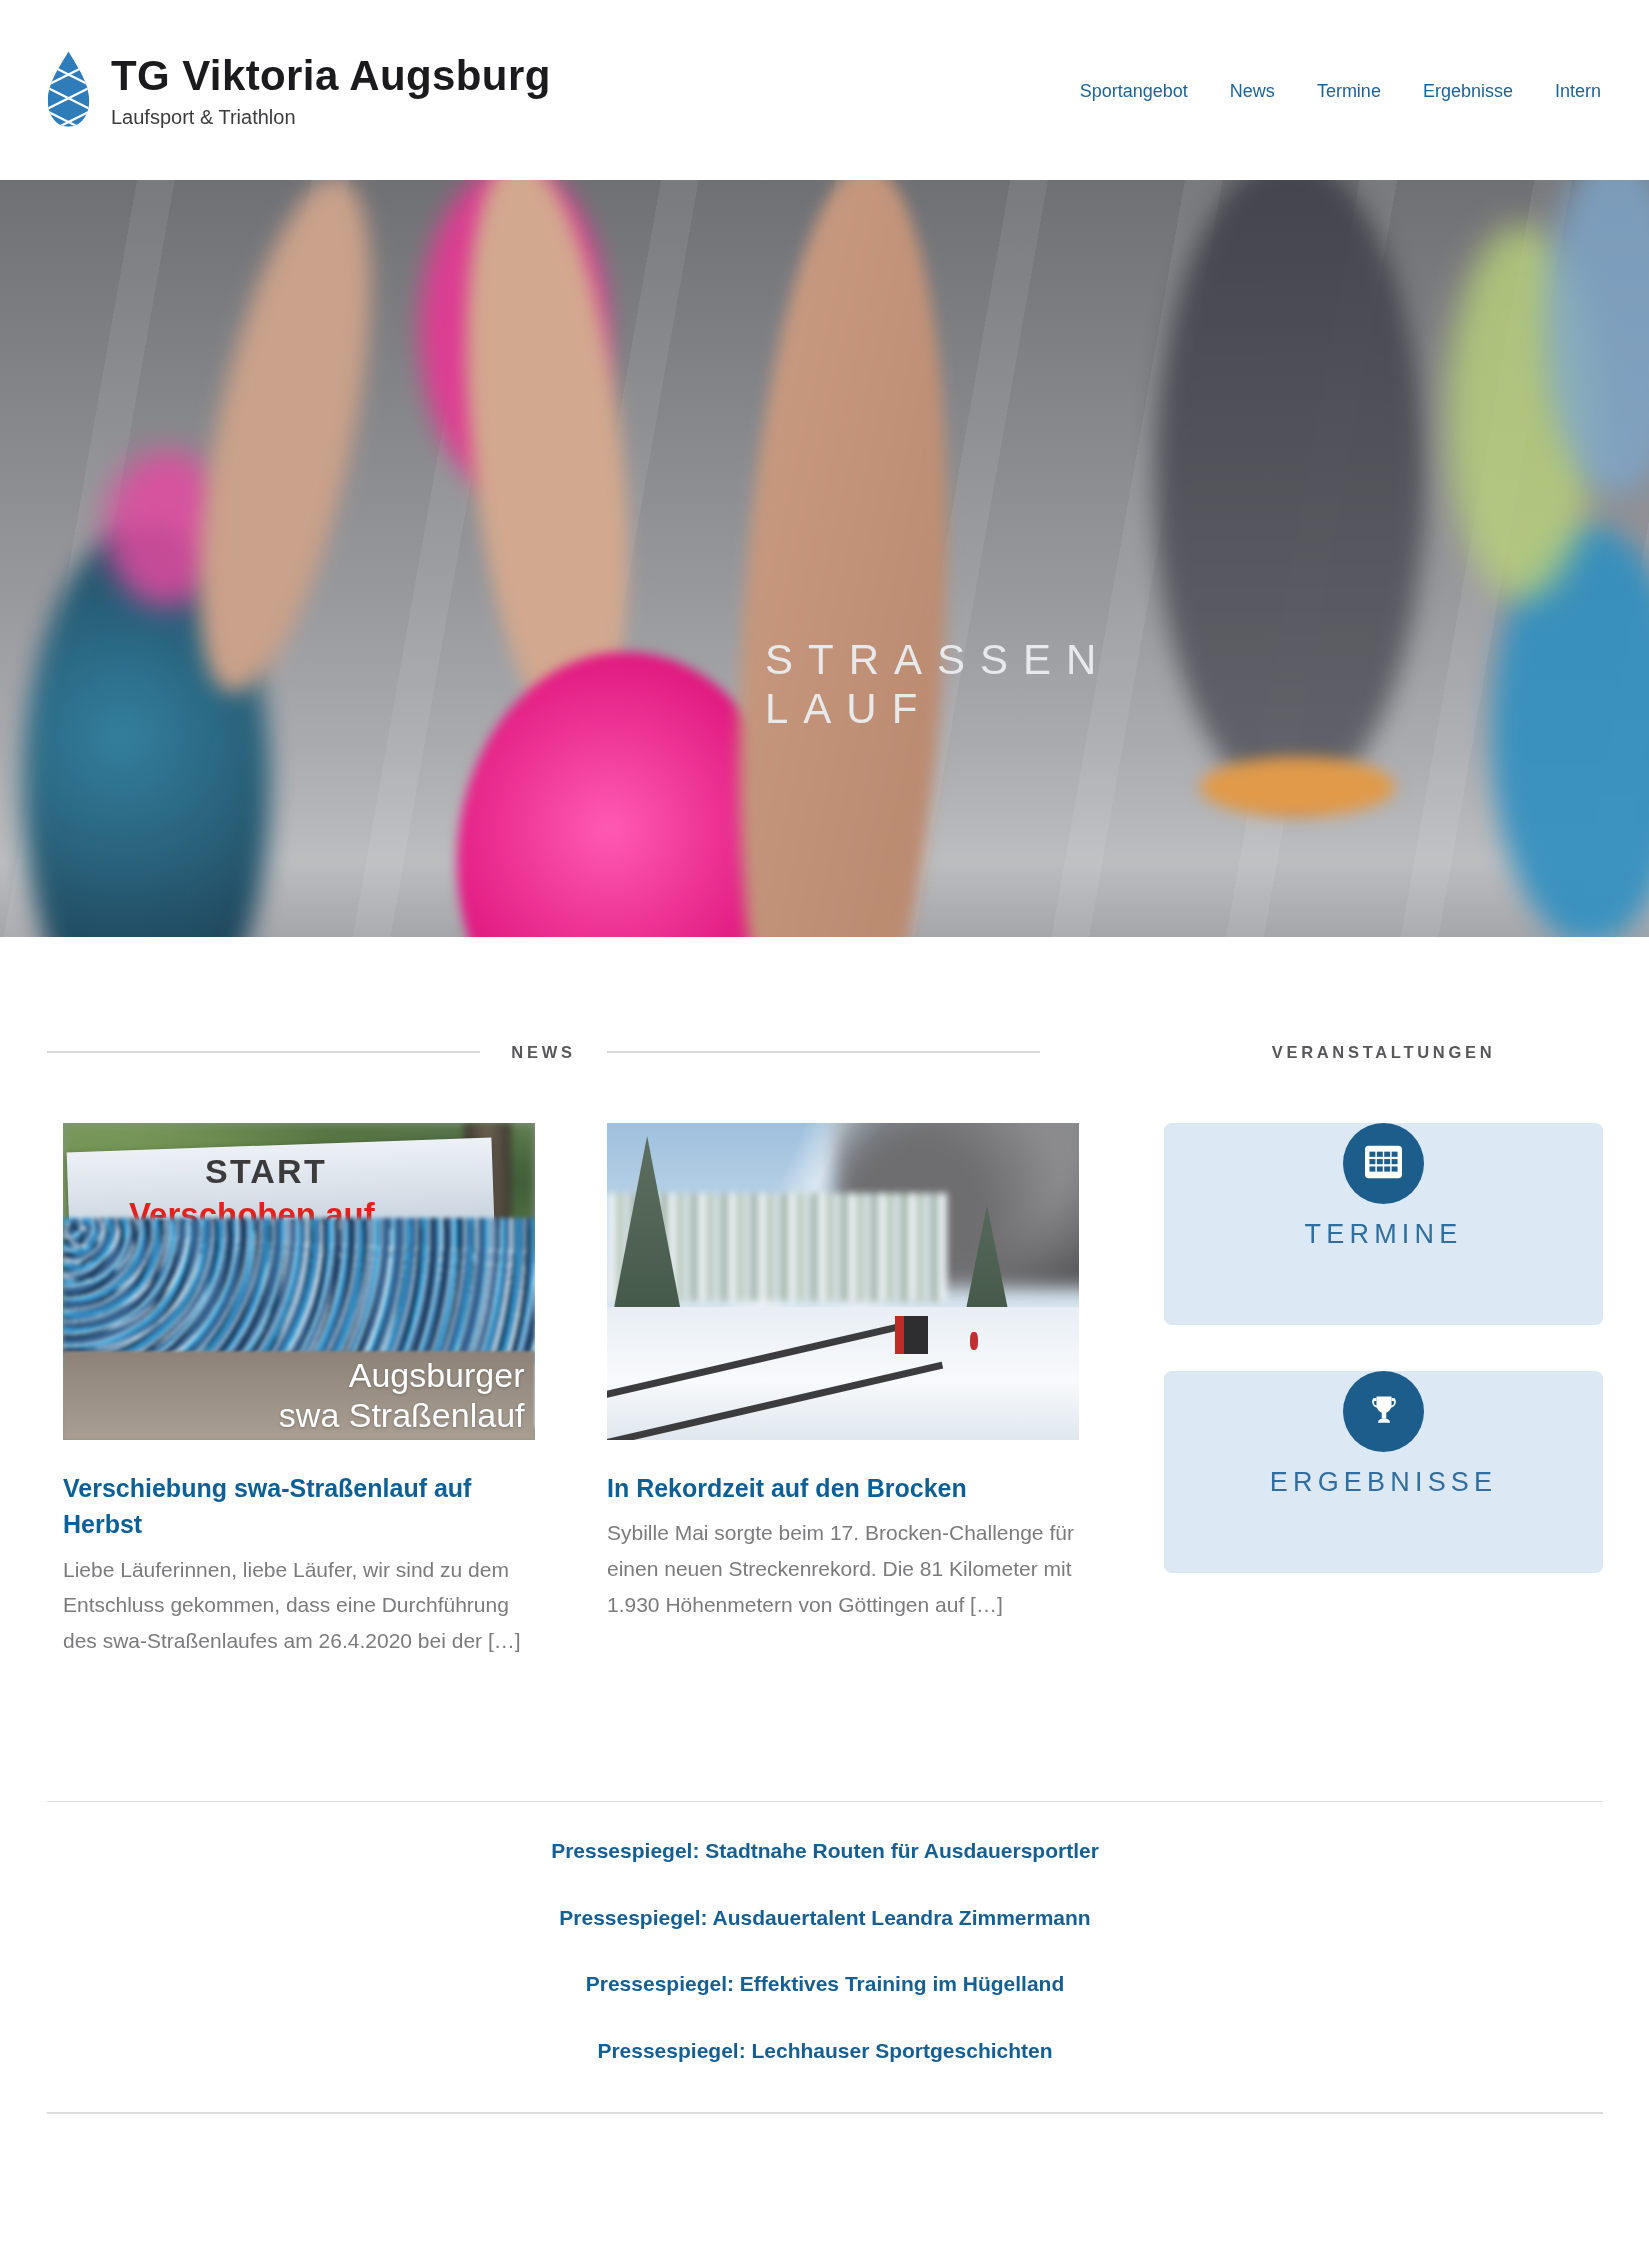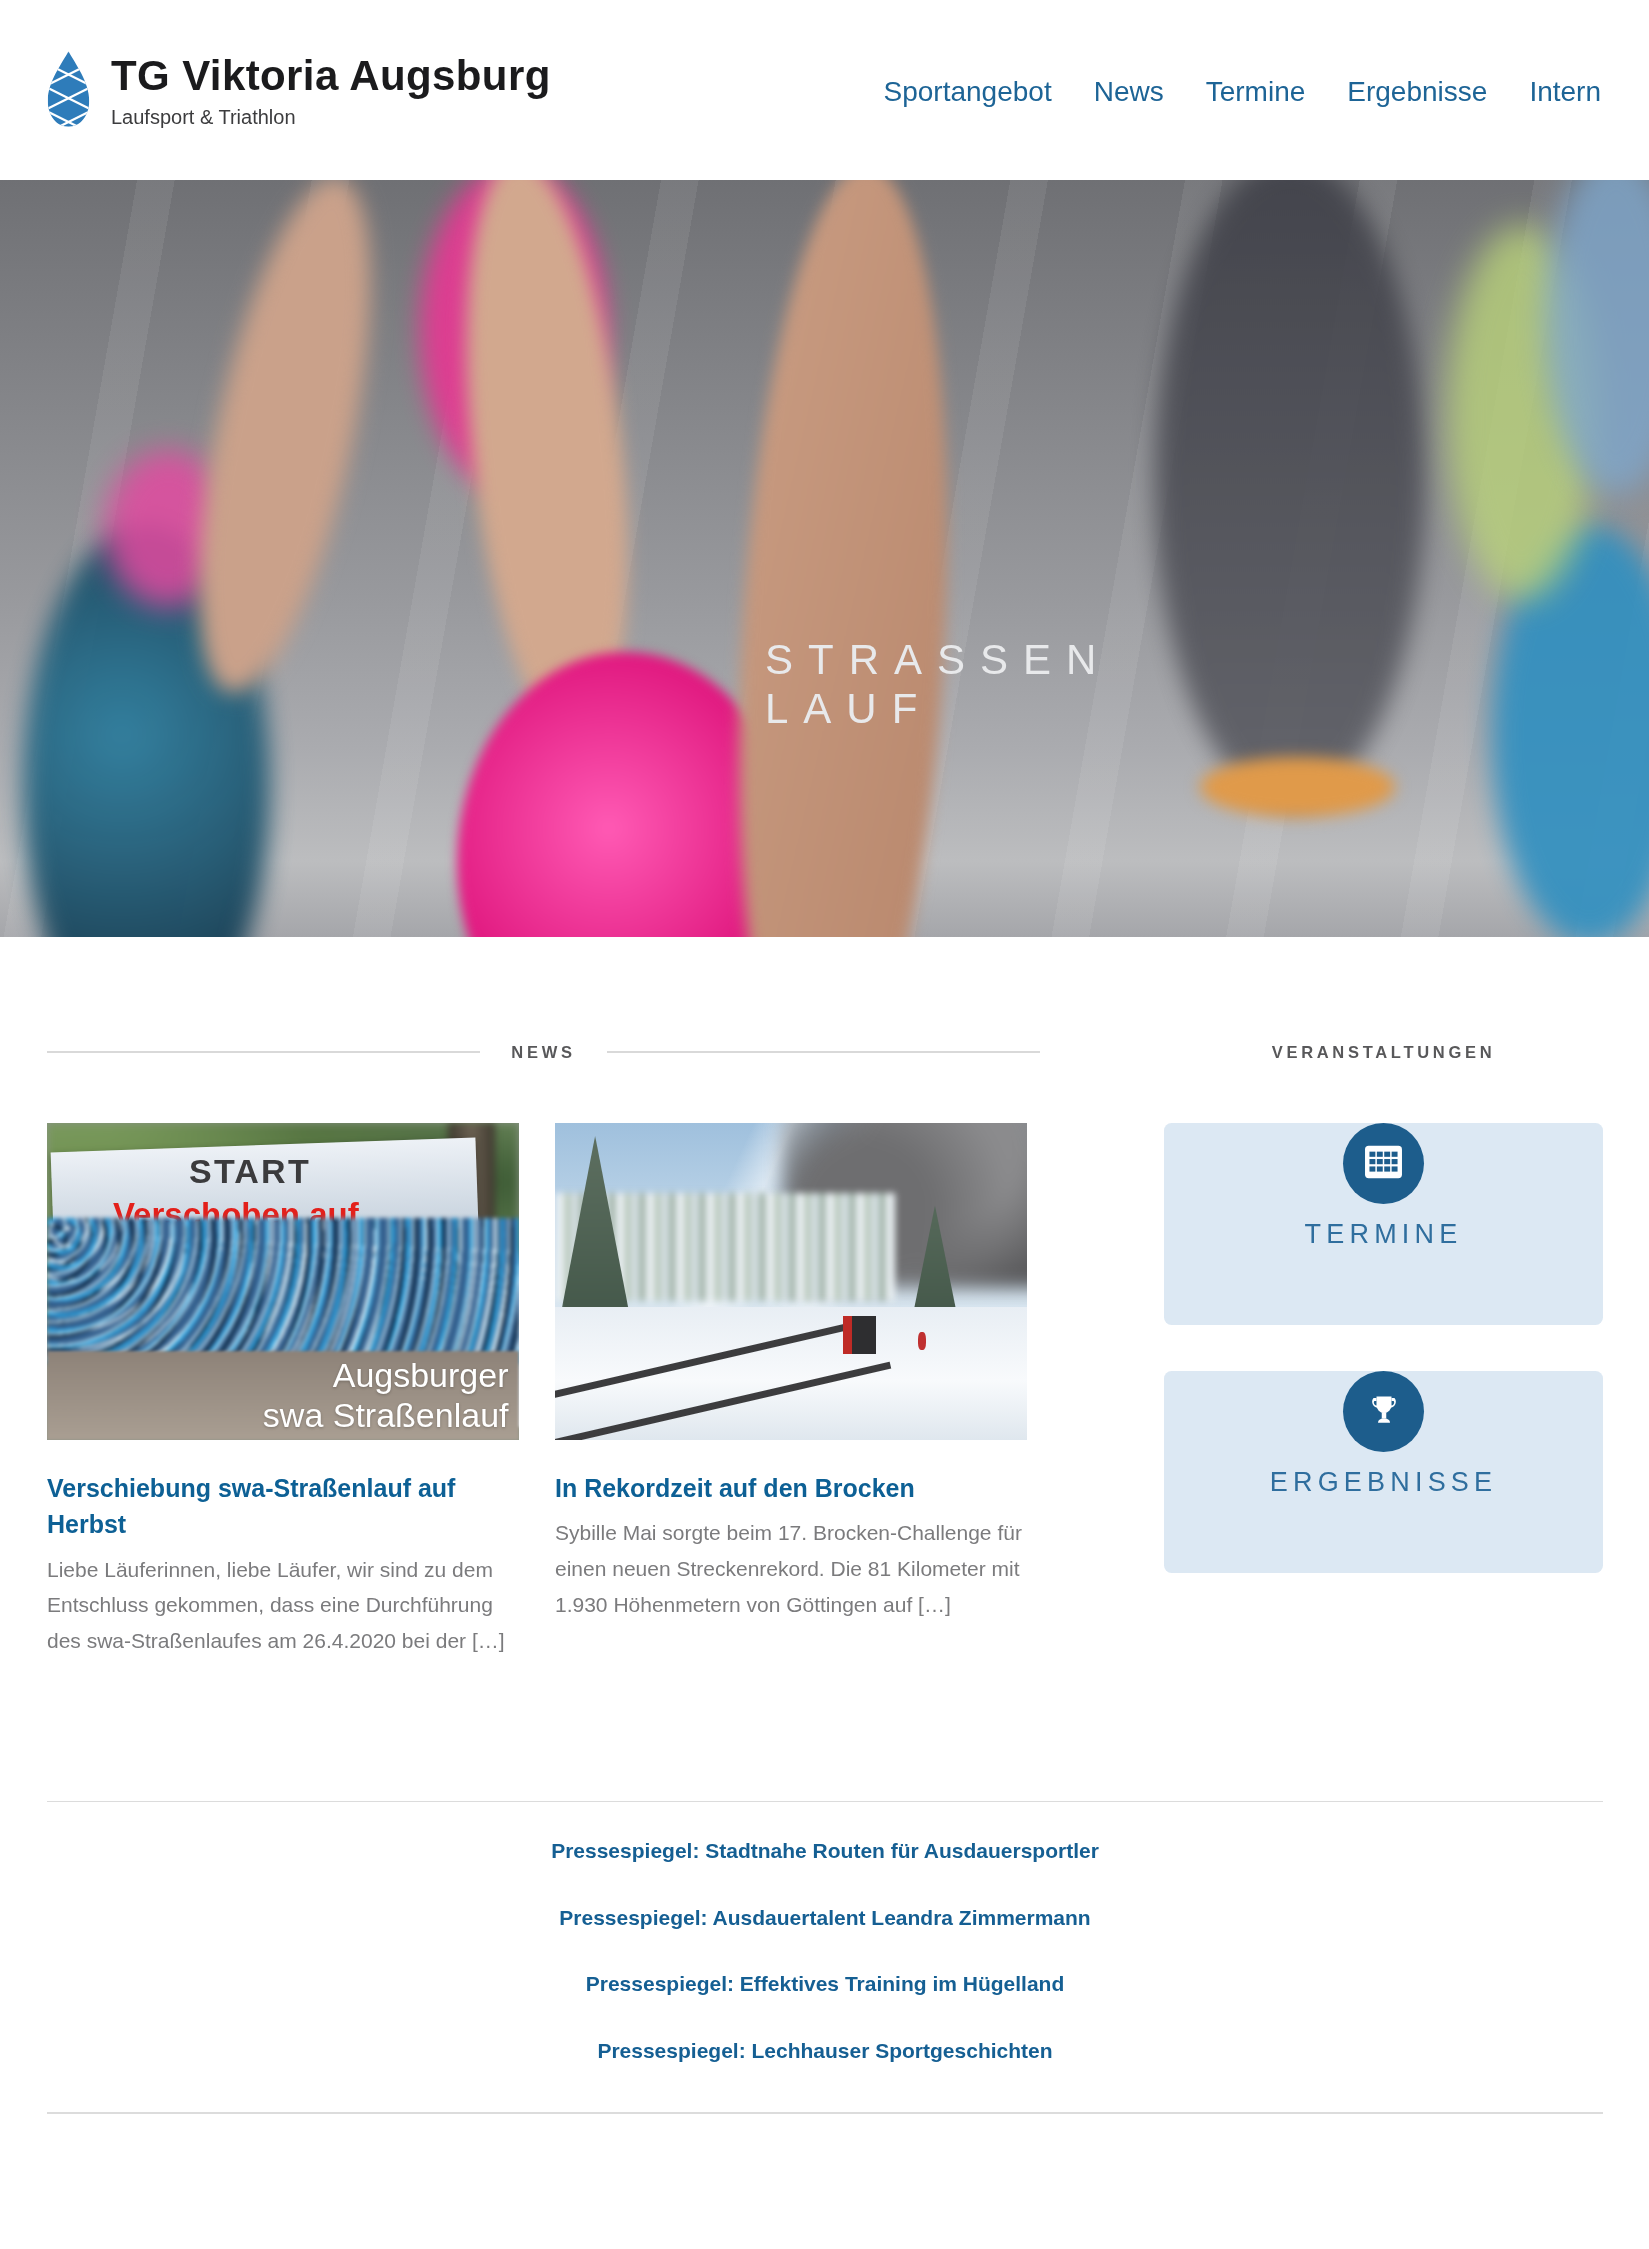--- a/index.html
+++ b/index.html
@@ -13,21 +13,21 @@
 
   
   .header {
     height:180px; display:flex; align-items:center;
     justify-content:space-between; padding:0 49px 0 47px; background:#fff;
   }
   .brand { display:flex; align-items:center; gap:21px; cursor:pointer; }
   .brand-text .site-title { font-size:42px; font-weight:bold; color:#1b1b1d; letter-spacing:0.4px; }
   .brand-text .site-subtitle { font-size:20px; color:#3c3c3e; margin-top:6px; }
   .nav { display:flex; gap:42px; align-items:center; padding-top:3px; }
-  .nav a { font-size:28px; color:#1d6496; text-decoration:none; cursor:pointer; }
+  .nav a { font-size:18px; color:#1d6496; text-decoration:none; cursor:pointer; }
 
   
   .hero { position:relative; width:1650px; height:757px; overflow:hidden;
     background:
       repeating-linear-gradient(100deg, rgba(255,255,255,0) 0 135px, rgba(255,255,255,.07) 135px 172px),
       linear-gradient(180deg,#6f7074 0%,#85868a 30%,#98999d 55%,#aaabaf 75%,#bcbdbf 90%,#a5a6aa 100%);
     padding-left: 13px;
   }
   .hero .blob { position:absolute; border-radius:50%; }
   .b-shoe-left   { left:22.5px;  top:345px; width:247px; height:525px; background:radial-gradient(circle at 40% 40%, #2a7d9e, #123a50 72%); filter:blur(12px); opacity:.92; }
@@ -55,21 +55,21 @@
 
   .sec-head { display:flex; align-items:center; height:30px; }
   .sec-head .line { flex:1; height:1.5px; background:#d9d9d9; }
   .sec-head .sec-title {
     font-size:16.5px; font-weight:bold; letter-spacing:3.7px; color:#58585a; padding:0 31.5px;
   }
   .sec-head-side { text-align:center; height:30px; display:flex; align-items:center; justify-content:center; }
   .sec-head-side .sec-title { font-size:16.5px; font-weight:bold; letter-spacing:3.7px; color:#58585a; }
 
   
-  .cards { display:flex; gap:36px; margin-top:56px; }
+  .cards { display:flex; gap:72px; margin-top:56px;margin-left:16px; }
   .card { width:472px; }
   .card-img { width:472px; height:317px; position:relative; overflow:hidden; cursor:pointer; background:#8a9486; }
 
   
   .c1-trees { position:absolute; left:0; top:0; width:100%; height:62%;
     background:
       radial-gradient(ellipse at 12% 25%, #719350 0%, rgba(0,0,0,0) 60%),
       radial-gradient(ellipse at 55% 8%,  #49663b 0%, rgba(0,0,0,0) 55%),
       radial-gradient(ellipse at 90% 30%, #3c5a34 0%, rgba(0,0,0,0) 60%),
       linear-gradient(#86a271,#5d7a4e);

